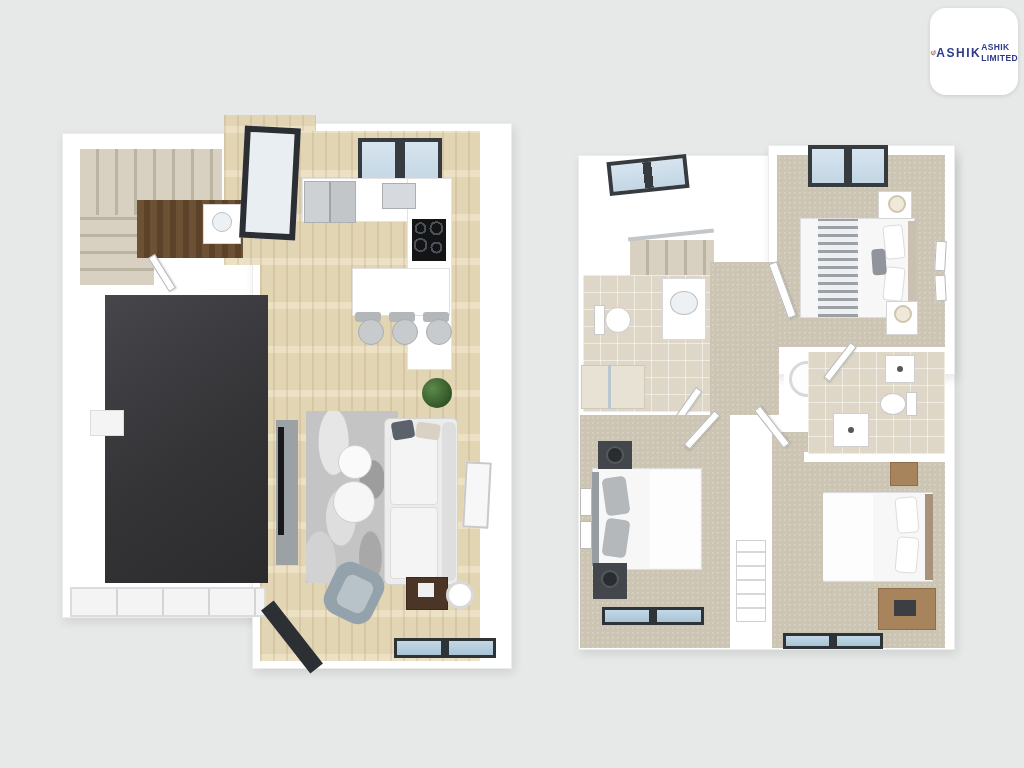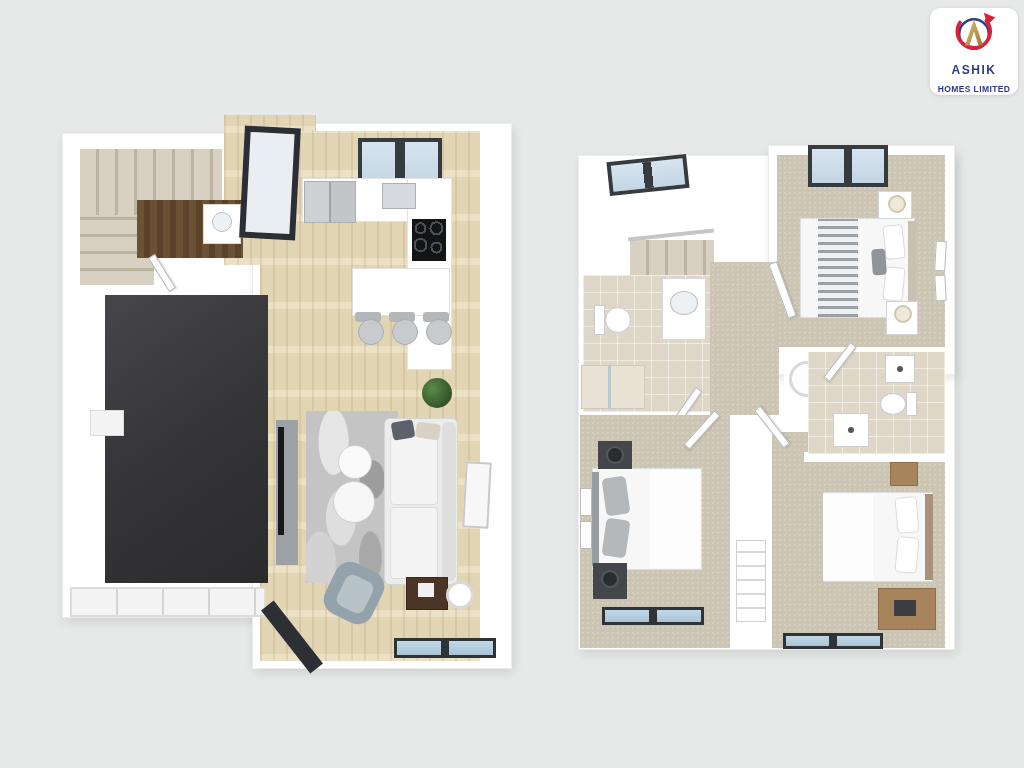--- a/index.html
+++ b/index.html
@@ -37,22 +37,22 @@
   .hob{background-color:#131416;
        background-image:radial-gradient(circle at 25% 22%, transparent 0 4px, #4b5056 4px 6px, transparent 6px),
                         radial-gradient(circle at 72% 22%, transparent 0 5px, #4b5056 5px 7px, transparent 7px),
                         radial-gradient(circle at 25% 62%, transparent 0 5px, #4b5056 5px 7px, transparent 7px),
                         radial-gradient(circle at 72% 68%, transparent 0 4px, #4b5056 4px 6px, transparent 6px);}
   .shelves{background:repeating-linear-gradient(0deg,#ffffff 0 12px,#d8d8d8 12px 14px);border:1px solid #d0d0d0;}
   .bstripe{background:repeating-linear-gradient(0deg,#9aa0a6 0 3px,#edeff1 3px 8px);}
   .door{background:#ffffff;border:1px solid #b5b5b5;box-shadow:1px 1px 2px rgba(0,0,0,0.15);}
   .doorframe{border:6px solid #2b2e32;background:#e9eef2;}
   .plant{background:radial-gradient(circle at 35% 35%, #5c8a4a, #2f5226 75%);}
-  .logo-card{position:absolute;background:#ffffff;border-radius:10px;box-shadow:0 1px 4px rgba(0,0,0,0.13);
-             display:flex;flex-direction:column;align-items:center;padding-top:3px;justify-content:space-between;}
+  .logo-card{position:absolute;background:#ffffff;border-radius:16px;box-shadow:0 1px 4px rgba(0,0,0,0.13);
+             display:flex;flex-direction:row;align-items:center;padding-top:3px;justify-content:space-between;}
   .logo-line1{font-size:12px;font-weight:bold;letter-spacing:1.5px;line-height:13px;}
   .logo-line2{font-size:8.5px;font-weight:bold;letter-spacing:0.4px;line-height:11px;}
 </style>
 </head>
 <body>
 
 <div id="scene" style="background: rgb(231, 232, 232);">
   <div class="plan" style="left: 62px; top: 115px; width: 450px; height: 555px;">
       <div class="el block" style="left: 0px; top: 18px; width: 215px; height: 485px;"></div>
       <div class="el block" style="left: 190px; top: 8px; width: 260px; height: 546px;"></div>
@@ -178,15 +178,15 @@
           <stop id="gold-stop-1" offset="0" stop-color="#e0c27a"></stop>
           <stop id="gold-stop-2" offset="1" stop-color="#9c7734"></stop>
         </linearGradient>
       </defs>
       <circle cx="30" cy="28" r="18" fill="none" stroke="#2e3a8c" stroke-width="3"></circle>
       <path d="M13,14 A20,20 0 1 0 45,12" fill="none" stroke="#d92239" stroke-width="4.5" stroke-linecap="round"></path>
       <polygon points="42,2 56,8 46,17" fill="#d92239"></polygon>
       <path d="M30,10 L41,42 L35.5,42 L30,25 L24.5,42 L19,42 Z" fill="url(#goldGrad)"></path>
     </svg>
     <div class="logo-line1" style="color: rgb(46, 58, 140);">ASHIK</div>
-    <div class="logo-line2" style="color: rgb(46, 58, 140);">HOMES LIMITED</div>
+    <div class="logo-line2" style="color: rgb(46, 58, 140);">ASHIK LIMITED</div>
   </div>
 </div>
 
 </body></html>

